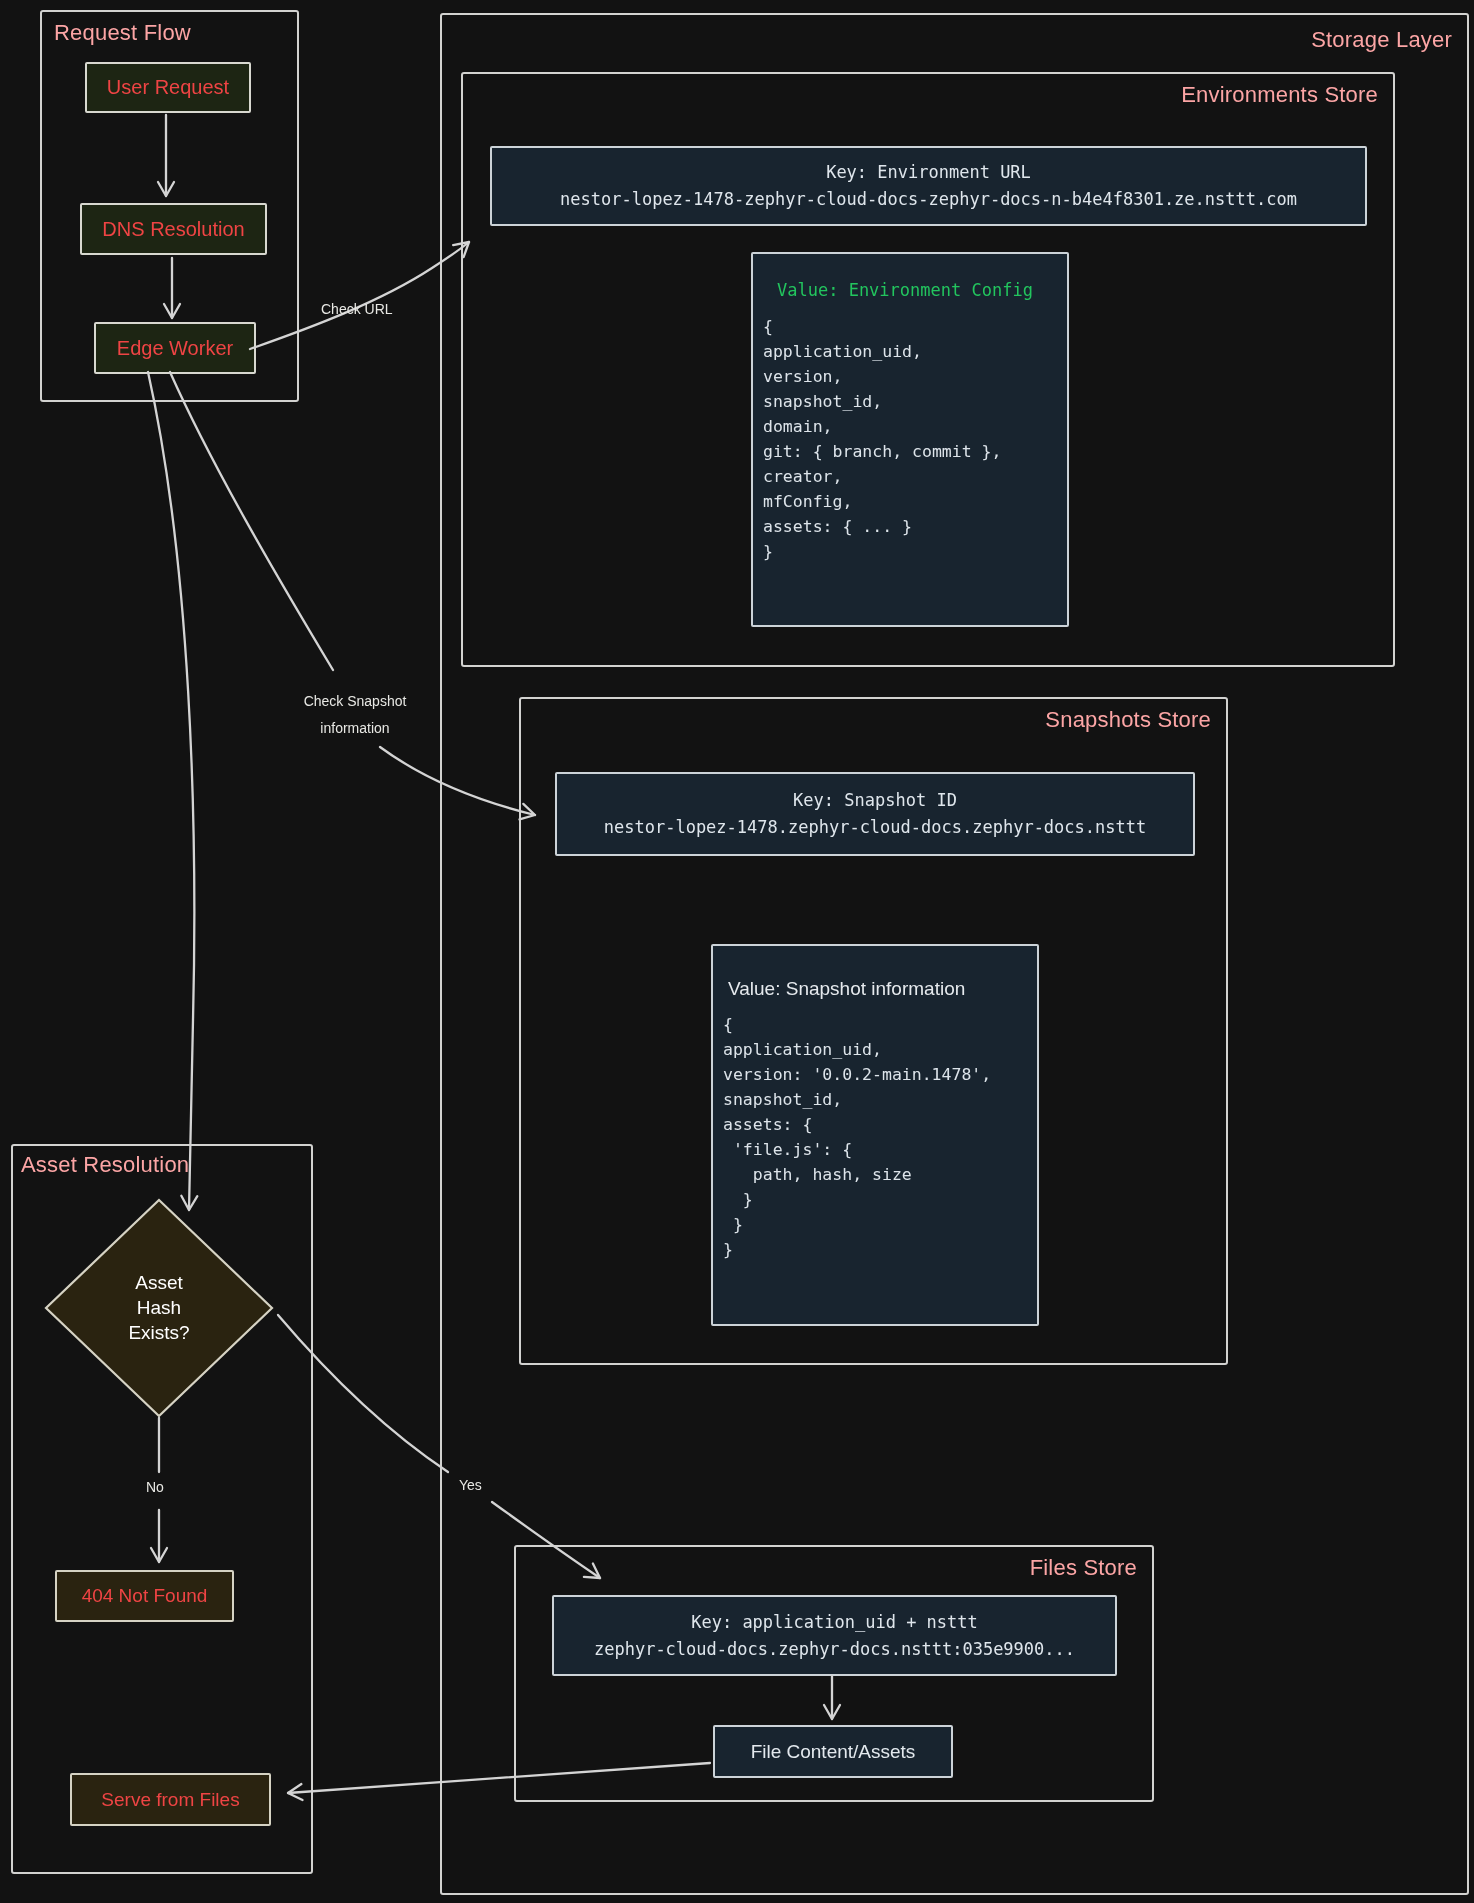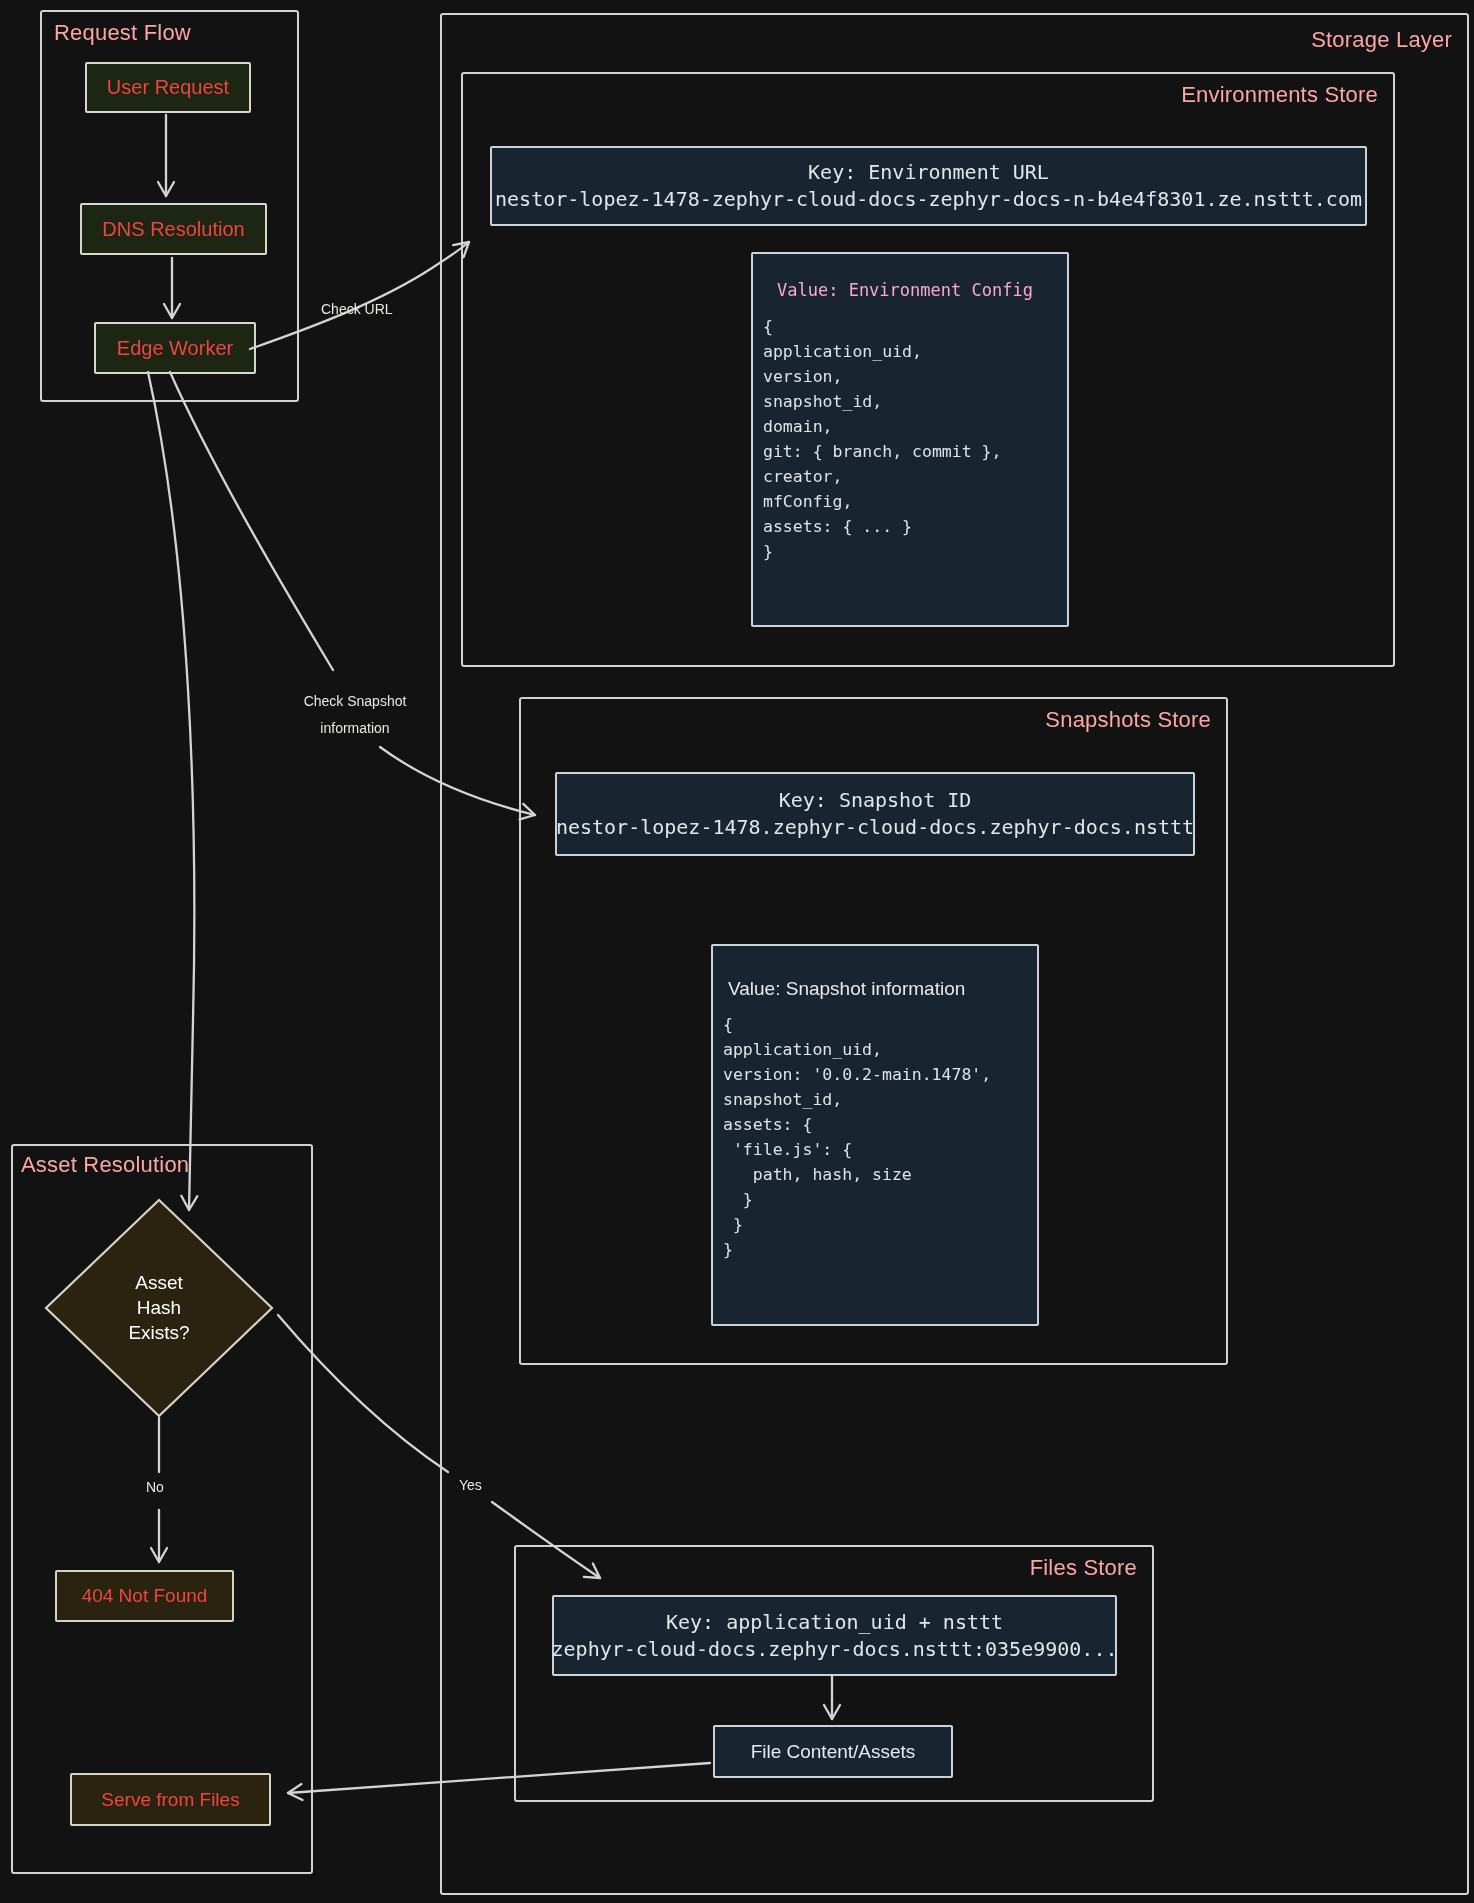--- a/index.html
+++ b/index.html
@@ -17,28 +17,28 @@
   .node{
     position:absolute;display:flex;align-items:center;justify-content:center;
     border:2px solid #d8d8d0;border-radius:2px;color:#ef4444;font-size:20px;white-space:nowrap;
   }
   .node-green{background:#1d2513;}
   .node-olive{background:#2a2310;border-color:#d6d3c4;}
   .node-blue{background:#18242f;border-color:#ccd3d8;color:#e3e9ee;}
   .keybox{
     position:absolute;display:flex;flex-direction:column;align-items:center;justify-content:center;
     background:#18242f;border:2px solid #ccd3d8;border-radius:2px;
-    font-family:"DejaVu Sans Mono", monospace;font-size:20px;line-height:27px;color:#dfe6ec;
+    font-family:"DejaVu Sans Mono", monospace;font-size:17px;line-height:27px;color:#dfe6ec;
     white-space:nowrap;text-align:center;
   }
   .valuebox{
     position:absolute;background:#18242f;border:2px solid #ccd3d8;border-radius:2px;color:#dfe6ec;
   }
   .value-heading-mono{
-    font-family:"DejaVu Sans Mono", monospace;font-size:17px;color:#f9a8d4;
+    font-family:"DejaVu Sans Mono", monospace;font-size:17px;color:#22c55e;
     padding:26px 8px 14px 24px;white-space:pre;
   }
   .value-heading-sans{
     font-family:"Liberation Sans", sans-serif;font-size:19px;color:#e6eaee;
     padding:32px 8px 12px 15px;white-space:pre;
   }
   .code{font-family:"DejaVu Sans Mono", monospace;font-size:16.5px;line-height:25px;
     color:#dde4ea;padding-left:10px;}
   .code-line{white-space:pre;}
   .edge-label{position:absolute;color:#e8e8e4;font-size:14px;white-space:nowrap;}

